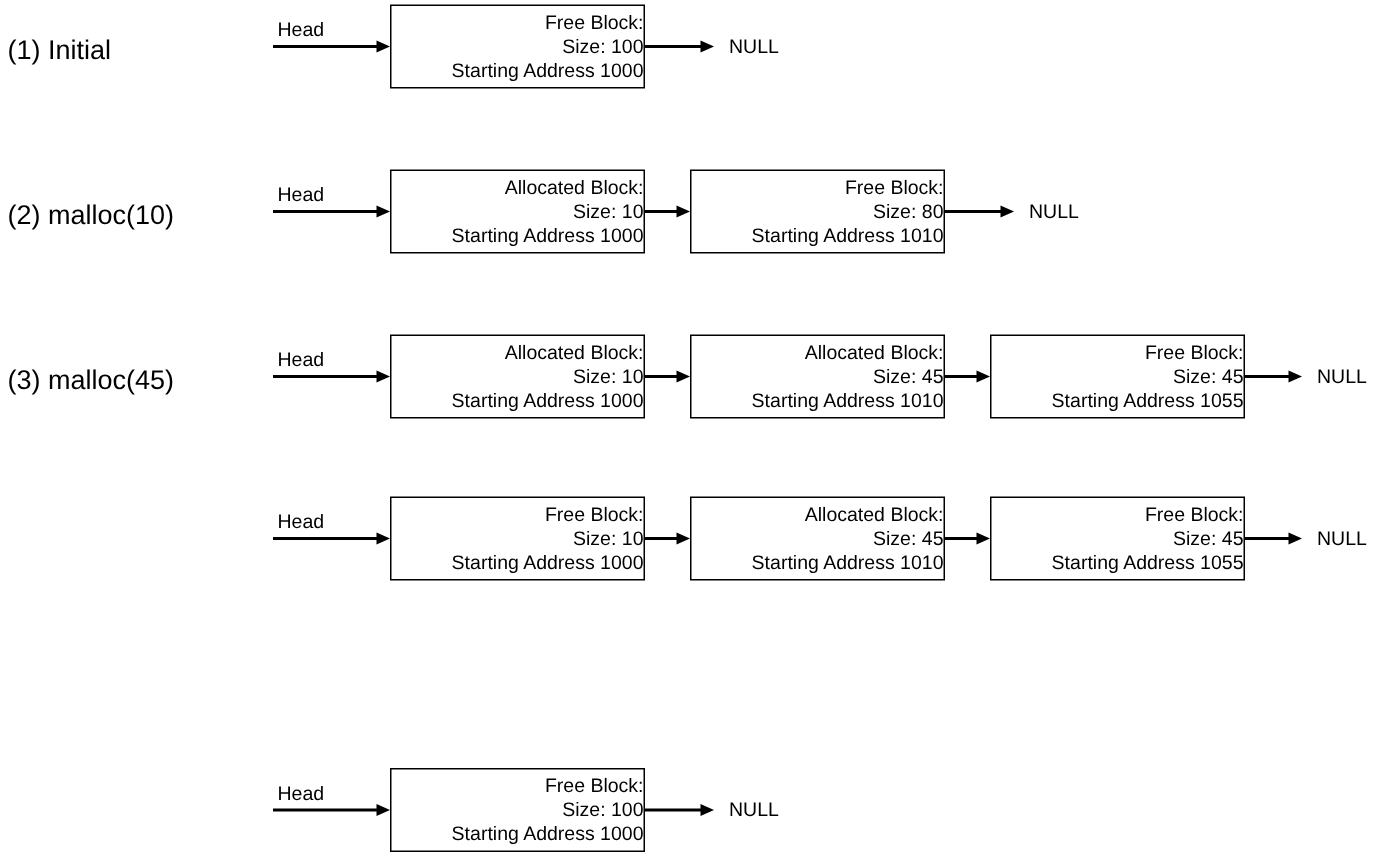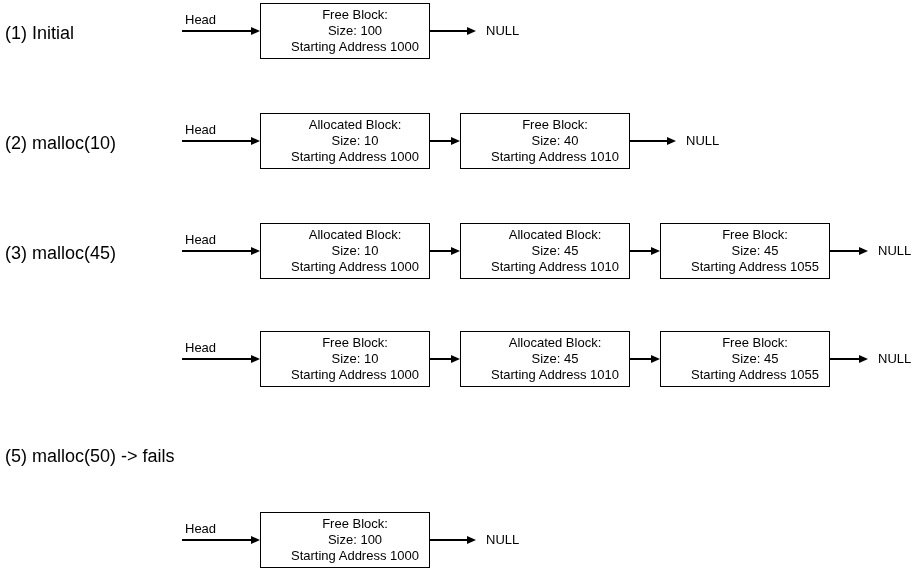--- a/index.html
+++ b/index.html
@@ -58,21 +58,21 @@
     position: absolute;
     top: 3px;
     width: 170px;
     height: 56px;
     box-sizing: border-box;
     border: 1.5px solid #000000;
     background: #ffffff;
     display: flex;
     flex-direction: column;
     justify-content: center;
-    align-items: center;
+    align-items: flex-end;
     text-align: center;
     font-size: 13px;
     line-height: 16px;
     padding-left: 20px;
   }
   .nulltext {
     position: absolute;
     top: 23px;
     font-size: 13px;
     white-space: nowrap;
@@ -105,21 +105,21 @@
     <div class="ahead" style="left:251px;"></div>
     <div class="mblock" style="left:260px;">
       <div>Allocated Block:</div>
       <div>Size: 10</div>
       <div>Starting Address 1000</div>
     </div>
     <div class="hline" style="left:430px;width:22px;"></div>
     <div class="ahead" style="left:451px;"></div>
     <div class="mblock" style="left:460px;">
       <div>Free Block:</div>
-      <div>Size: 40</div>
+      <div>Size: 80</div>
       <div>Starting Address 1010</div>
     </div>
     <div class="hline" style="left:630px;width:38px;"></div>
     <div class="ahead" style="left:667px;"></div>
     <div class="nulltext" style="left:686px;">NULL</div>
   </div>
 
   <div class="row" style="top:220px;">
     <div class="rlabel">(3) malloc(45)</div>
     <div class="head-label">Head</div>
@@ -170,23 +170,20 @@
     <div class="mblock" style="left:660px;">
       <div>Free Block:</div>
       <div>Size: 45</div>
       <div>Starting Address 1055</div>
     </div>
     <div class="hline" style="left:830px;width:30px;"></div>
     <div class="ahead" style="left:859px;"></div>
     <div class="nulltext" style="left:878px;">NULL</div>
   </div>
 
-  <div class="row" style="top:423px;">
-    <div class="rlabel">(5) malloc(50) -&gt; fails</div>
-  </div>
 
   <div class="row" style="top:509px;">
     <div class="head-label">Head</div>
     <div class="hline" style="left:182px;width:70px;"></div>
     <div class="ahead" style="left:251px;"></div>
     <div class="mblock" style="left:260px;">
       <div>Free Block:</div>
       <div>Size: 100</div>
       <div>Starting Address 1000</div>
     </div>

